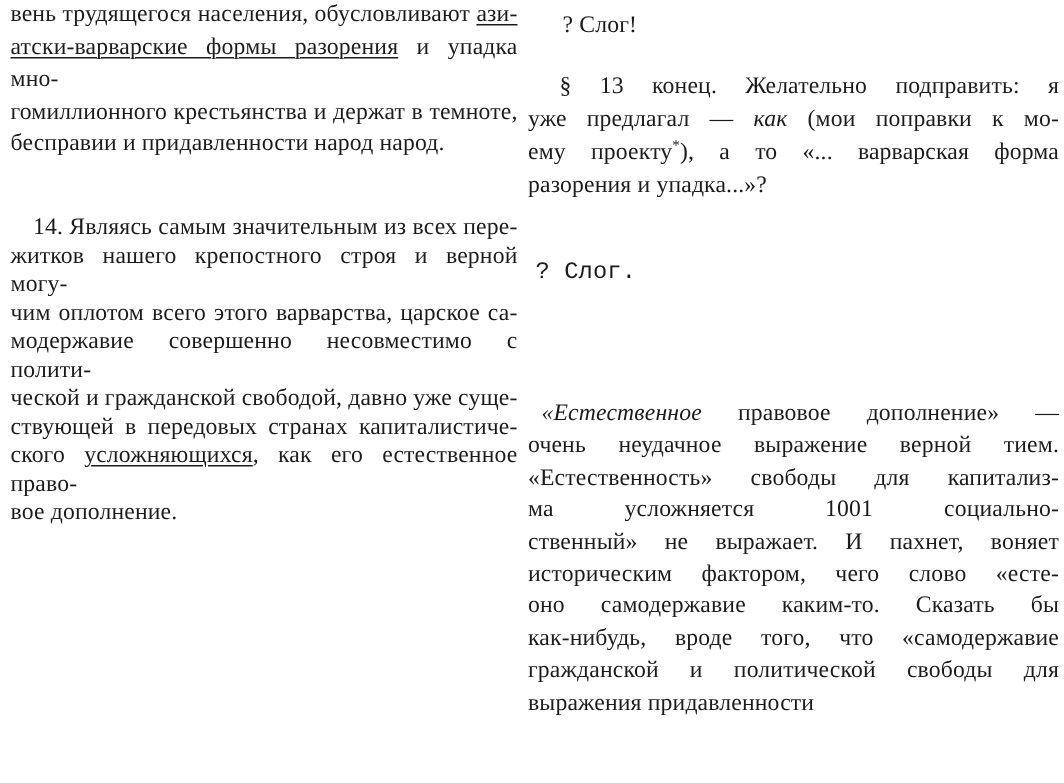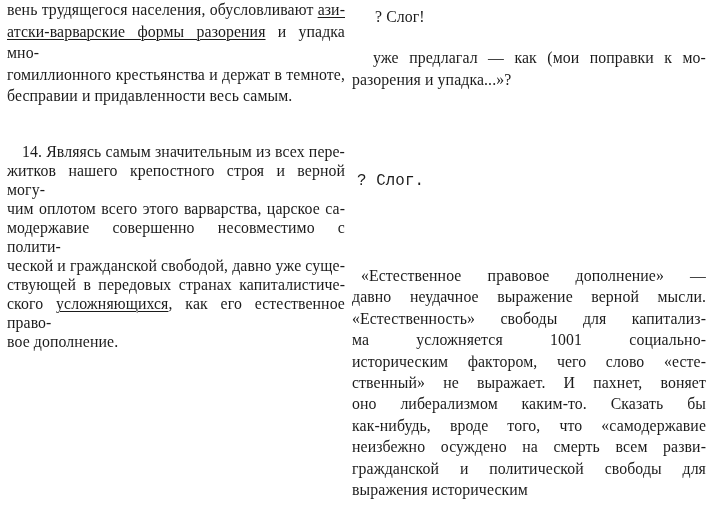--- a/index.html
+++ b/index.html
@@ -33,70 +33,72 @@
   }
   .block .line:first-child {
     text-indent: var(--indent, 0px);
   }
   .underline {
     text-decoration: underline;
     text-underline-offset: 2px;
     text-decoration-thickness: 1px;
   }
   .italic {
+    font-style: italic;
   }
   .superscript {
     vertical-align: super;
     font-size: 10px;
     line-height: 0;
   }
 </style>
 </head>
 <body>
 
 <div class="page">
 
   <div class="block" style="left:7px; top:-1px; width:338px; line-height:21.5px; --indent:0px;">
       <div class="line"><span>вень трудящегося населения, обусловливают </span><span class="underline">ази-</span></div>
       <div class="line"><span class="underline">атски-варварские формы разорения</span><span> и упадка мно-</span></div>
       <div class="line"><span>гомиллионного крестьянства и держат в темноте,</span></div>
-      <div class="line"><span>бесправии и придавленности весь самым.</span></div>
+      <div class="line"><span>бесправии и придавленности народ народ.</span></div>
     </div>
 
   <div class="block" style="left:7px; top:142px; width:338px; line-height:19px; --indent:15px;">
       <div class="line"><span>14. Являясь самым значительным из всех пере-</span></div>
       <div class="line"><span>житков нашего крепостного строя и верной могу-</span></div>
       <div class="line"><span>чим оплотом всего этого варварства, царское са-</span></div>
       <div class="line"><span>модержавие совершенно несовместимо с полити-</span></div>
       <div class="line"><span>ческой и гражданской свободой, давно уже суще-</span></div>
       <div class="line"><span>ствующей в передовых странах капиталистиче-</span></div>
       <div class="line"><span>ского </span><span class="underline">усложняющихся</span><span>, как его естественное право-</span></div>
       <div class="line"><span>вое дополнение.</span></div>
     </div>
 
   <div class="block" style="left:352px; top:6px; width:354px; line-height:21.5px; --indent:23px;">
       <div class="line"><span>? Слог!</span></div>
     </div>
 
   <div class="block" style="left:352px; top:47px; width:354px; line-height:22px; --indent:21px;">
+      <div class="line"><span>§ 13 конец. Желательно подправить: я</span></div>
       <div class="line"><span>уже предлагал — </span><span class="italic">как</span><span> (мои поправки к мо-</span></div>
+      <div class="line"><span>ему проекту</span><span class="superscript">*</span><span>), а то «... варварская форма</span></div>
       <div class="line"><span>разорения и упадка...»?</span></div>
     </div>
 
   <div class="block" style="left:352px; top:171px; width:354px; line-height:21.5px;font-family:Liberation Mono, monospace; --indent:5px;">
       <div class="line"><span>? Слог.</span></div>
     </div>
 
   <div class="block" style="left:352px; top:265px; width:354px; line-height:21.4px; --indent:9px;">
       <div class="line"><span class="italic">«Естественное</span><span> правовое дополнение» —</span></div>
-      <div class="line"><span>давно неудачное выражение верной мысли.</span></div>
+      <div class="line"><span>очень неудачное выражение верной тием.</span></div>
       <div class="line"><span>«Естественность» свободы для капитализ-</span></div>
       <div class="line"><span>ма усложняется 1001 социально-</span></div>
+      <div class="line"><span>ственный» не выражает. И пахнет, воняет</span></div>
       <div class="line"><span>историческим фактором, чего слово «есте-</span></div>
-      <div class="line"><span>ственный» не выражает. И пахнет, воняет</span></div>
-      <div class="line"><span>оно либерализмом каким-то. Сказать бы</span></div>
+      <div class="line"><span>оно самодержавие каким-то. Сказать бы</span></div>
       <div class="line"><span>как-нибудь, вроде того, что «самодержавие</span></div>
-      <div class="line"><span class="italic">неизбежно</span><span> осуждено на смерть </span><span class="italic">всем</span><span> разви-</span></div>
       <div class="line"><span>гражданской и политической свободы для</span></div>
-      <div class="line"><span>выражения историческим</span></div>
+      <div class="line"><span>выражения придавленности</span></div>
     </div>
 
 </div>
 
 </body></html>

